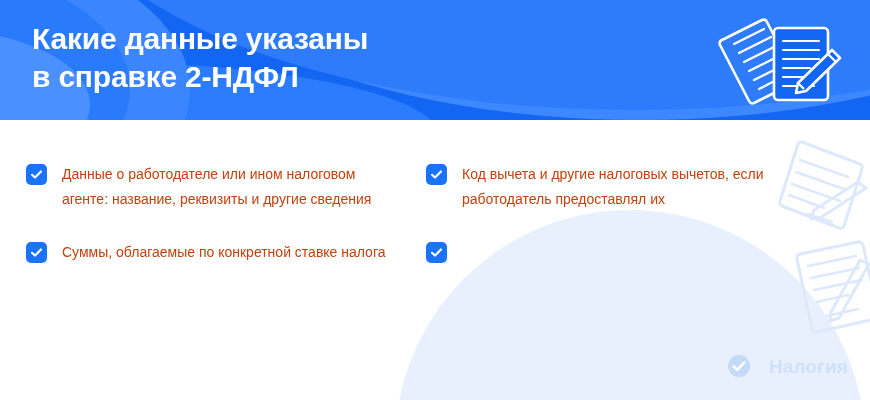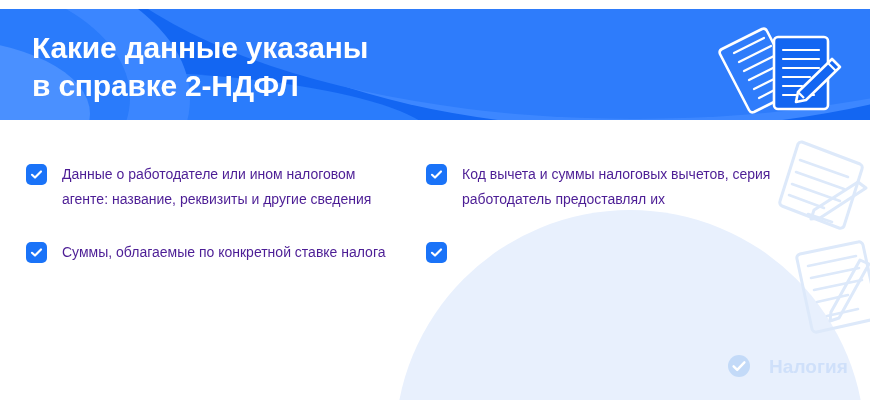--- a/index.html
+++ b/index.html
@@ -17,21 +17,21 @@
     height: 400px;
     overflow: hidden;
     background: #ffffff;
     box-sizing: border-box;
   }
 
   
   .header {
     position: absolute;
     left: 0;
-    top: 9px;
+    top: 0;
     width: 870px;
     height: 120px;
     background: #0d6efd;
     background-color: #1366f2;
     overflow: hidden;
   }
   .hdr-arc {
     position: absolute;
     border-radius: 50%;
     pointer-events: none;
@@ -192,21 +192,21 @@
     border-radius: 5px;
     background: #1a73f8;
     display: flex;
     align-items: center;
     justify-content: center;
     margin-top: 2px;
   }
   .check-box svg { display: block; }
 
   .item-text {
-    color: #4c1d95;
+    color: #c2410c;
     font-size: 14px;
     line-height: 25px;
     max-width: 340px;
   }
   .col-right .item-text { max-width: 310px; }
 </style>
 </head>
 <body>
 
 <div class="infographic">
@@ -305,21 +305,21 @@
       </div>
 
       <div class="col col-right">
 
         <div class="list-item">
           <span class="check-box">
             <svg width="13" height="13" viewBox="0 0 13 13" fill="none" xmlns="http://www.w3.org/2000/svg">
               <path d="M2 6.8 L5 9.6 L11 3.4" stroke="#ffffff" stroke-width="2.1" stroke-linecap="round" stroke-linejoin="round"></path>
             </svg>
           </span>
-          <span class="item-text">Код вычета и суммы налоговых вычетов, серия работодатель предоставлял их</span>
+          <span class="item-text">Код вычета и другие налоговых вычетов, если работодатель предоставлял их</span>
         </div>
 
         <div class="list-item">
           <span class="check-box">
             <svg width="13" height="13" viewBox="0 0 13 13" fill="none" xmlns="http://www.w3.org/2000/svg">
               <path d="M2 6.8 L5 9.6 L11 3.4" stroke="#ffffff" stroke-width="2.1" stroke-linecap="round" stroke-linejoin="round"></path>
             </svg>
           </span>
         </div>
 

